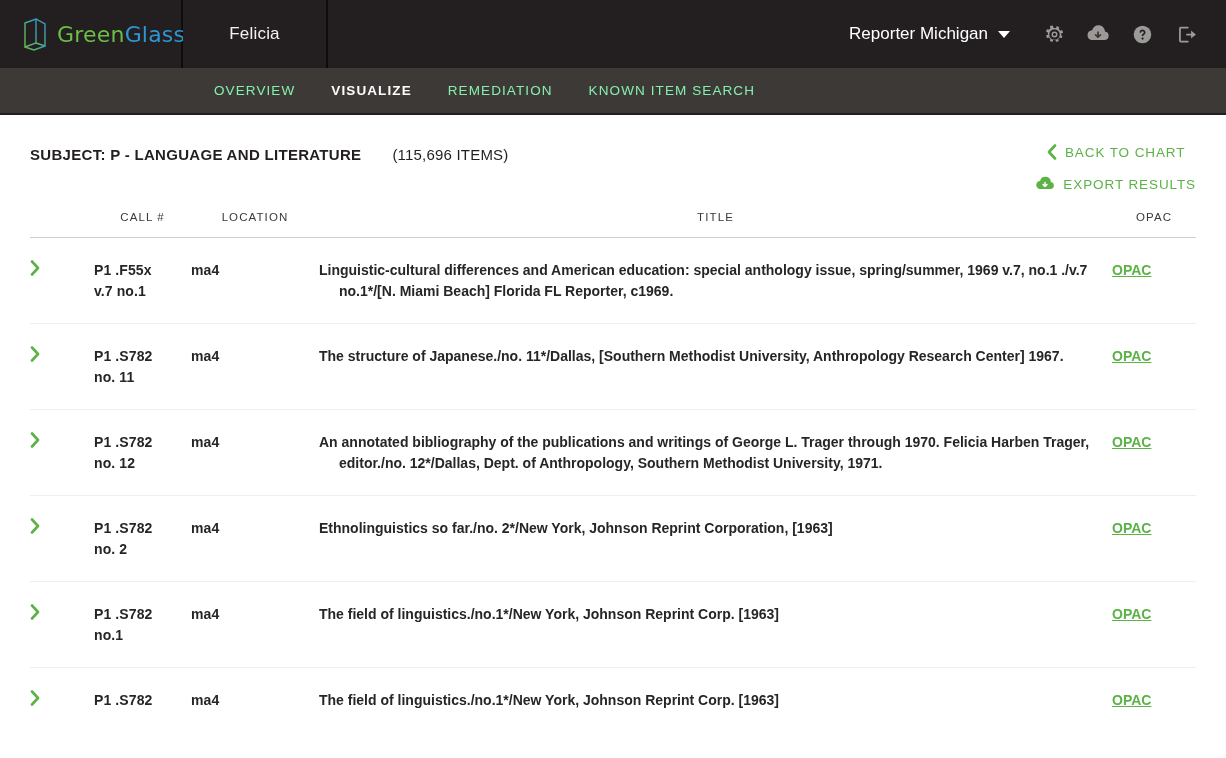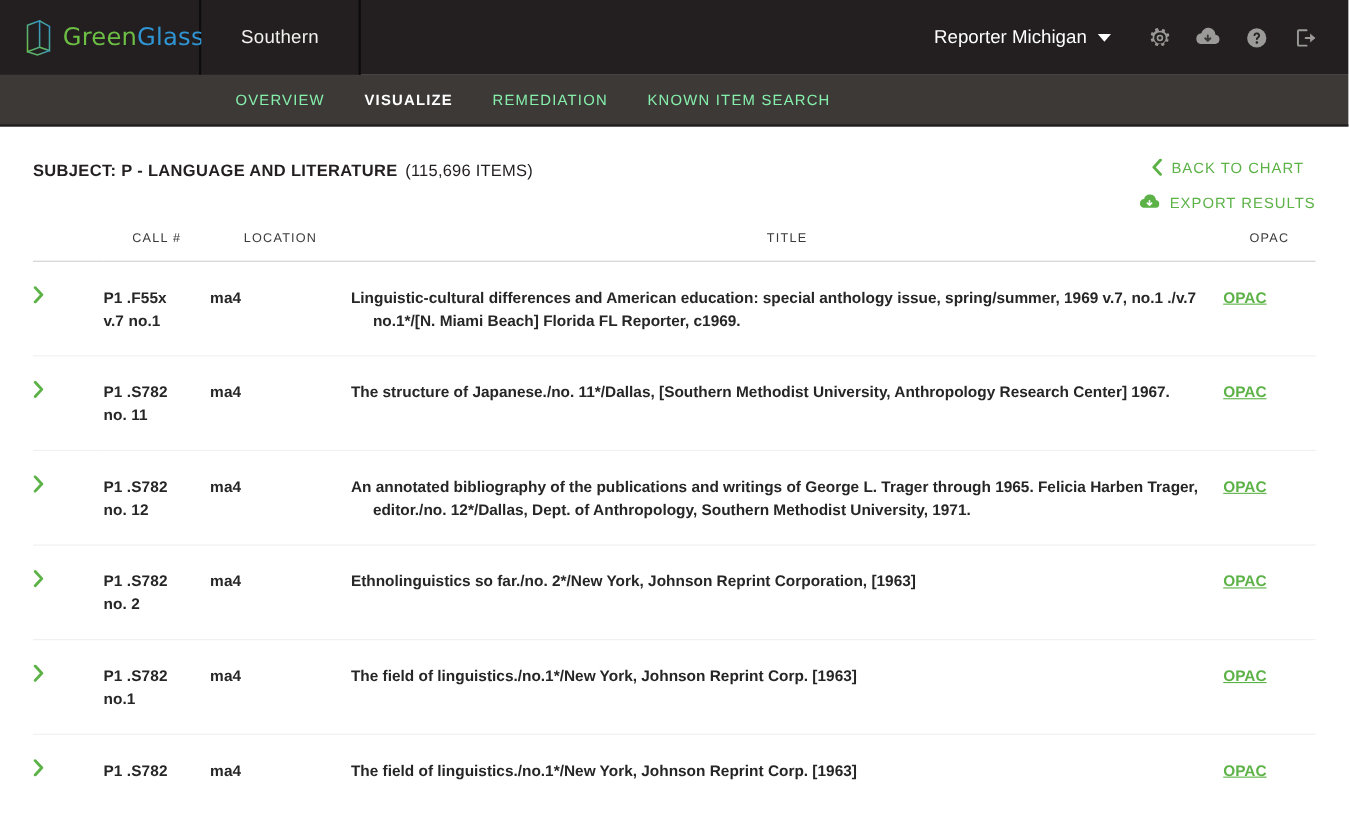--- a/index.html
+++ b/index.html
@@ -112,20 +112,21 @@
   .subnav-item.active { color: #ffffff; font-weight: bold; }
 
   
   .content { padding: 0 30px; }
 
   .page-head {
     display: flex;
     align-items: baseline;
     padding-top: 29px;
     padding-bottom: 4px;
+    gap: 24px;
   }
   .page-title {
     font-size: 15px;
     font-weight: bold;
     letter-spacing: .3px;
     text-transform: uppercase;
     color: #231f20;
     white-space: nowrap;
   }
   .page-count {
@@ -223,21 +224,21 @@
           <path d="M3 30 L12 33 L23 29"></path>
           <path d="M7 8 L7 28"></path>
         </g>
       </svg>
     </span>
     <span class="brand-text"><span class="brand-green">Green</span><span class="brand-blue">Glass</span></span>
   </div>
 
   <div class="main-tabs">
     <div class="main-tab">
-      <span>Southern</span>
+      <span>Felicia</span>
     </div>
   </div>
 
   <div class="topbar-right">
 
     <div class="org-select">
       <span>Reporter Michigan</span>
       <span class="caret-down"></span>
     </div>
 
@@ -387,21 +388,21 @@
           <span>
             <svg class="chev-right" width="11" height="16" viewBox="0 0 11 16" xmlns="http://www.w3.org/2000/svg">
               <path d="M2 1.5L8 8l-6 6.5" stroke="#5cb247" stroke-width="2.6" fill="none" stroke-linecap="round" stroke-linejoin="round"></path>
             </svg>
           </span>
         </td>
         <td class="call-no">P1 .S782
 no. 12</td>
         <td class="loc">ma4</td>
         <td class="title-cell">
-          <div class="title-text">An annotated bibliography of the publications and writings of George L. Trager through 1965. Felicia Harben Trager, editor./no. 12*/Dallas, Dept. of Anthropology, Southern Methodist University, 1971.</div>
+          <div class="title-text">An annotated bibliography of the publications and writings of George L. Trager through 1970. Felicia Harben Trager, editor./no. 12*/Dallas, Dept. of Anthropology, Southern Methodist University, 1971.</div>
         </td>
         <td>
           <span class="opac-link">OPAC</span>
         </td>
       </tr>
 
       <tr class="row">
         <td class="arrow-cell">
           <span>
             <svg class="chev-right" width="11" height="16" viewBox="0 0 11 16" xmlns="http://www.w3.org/2000/svg">

